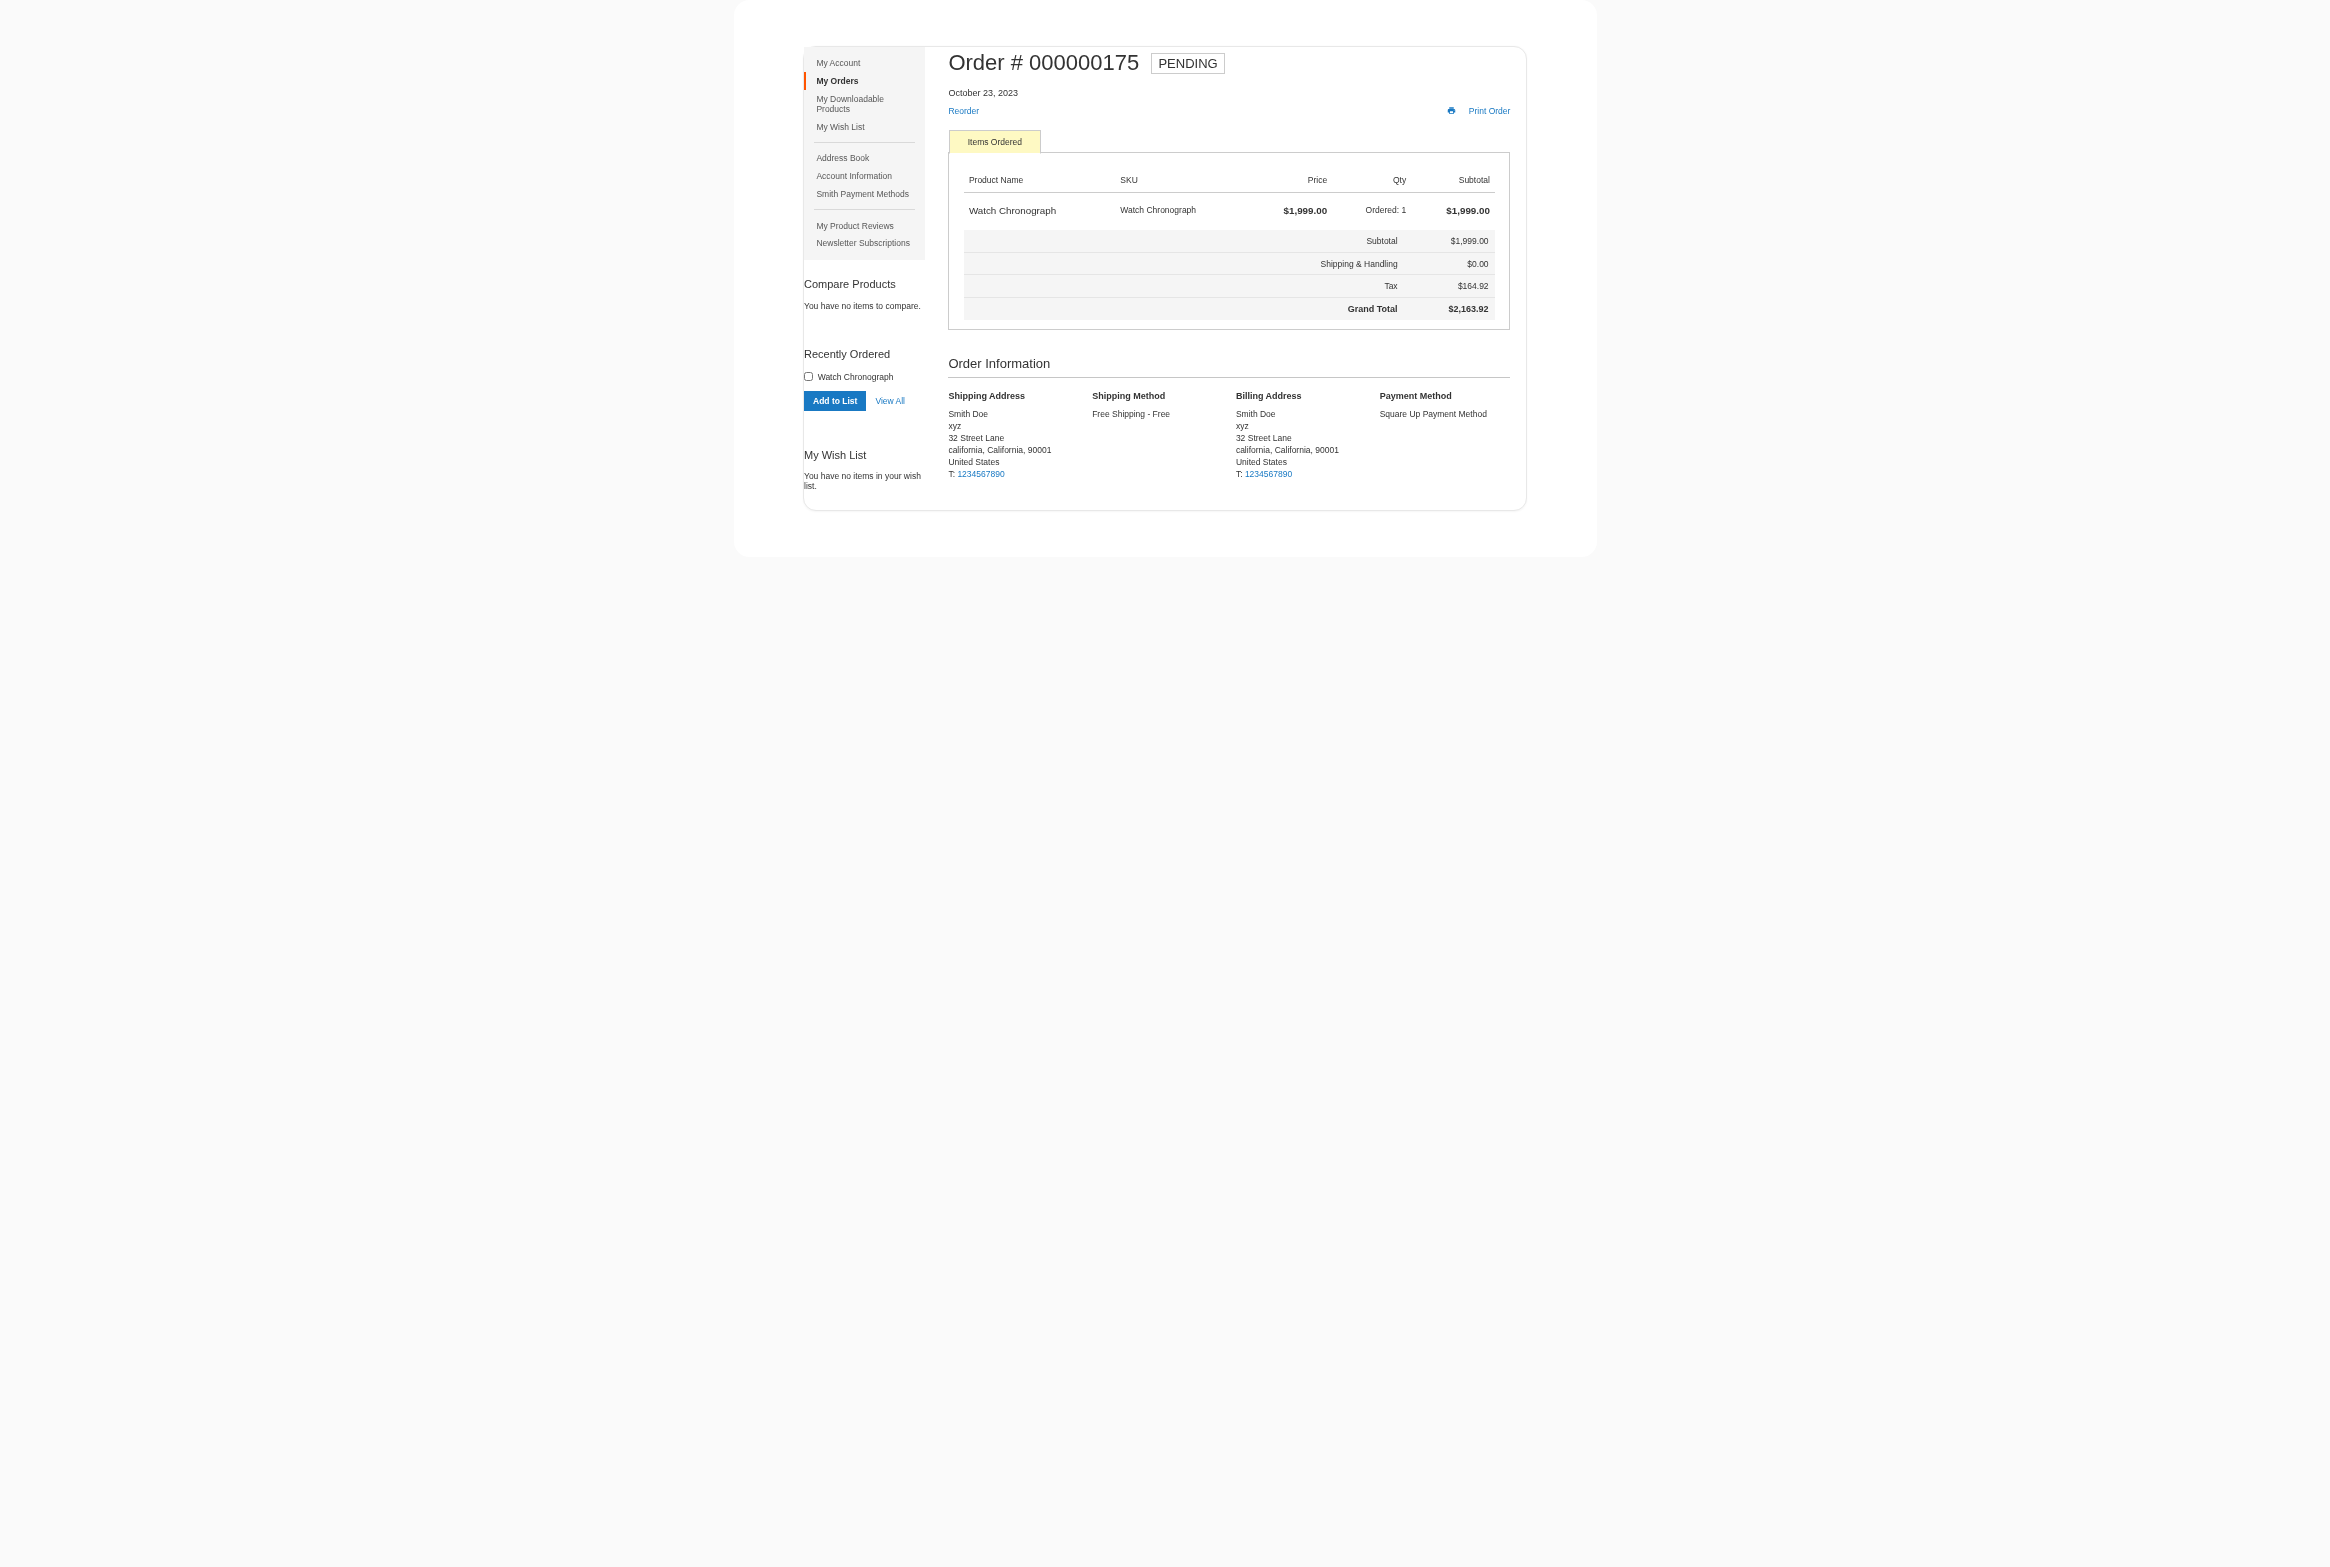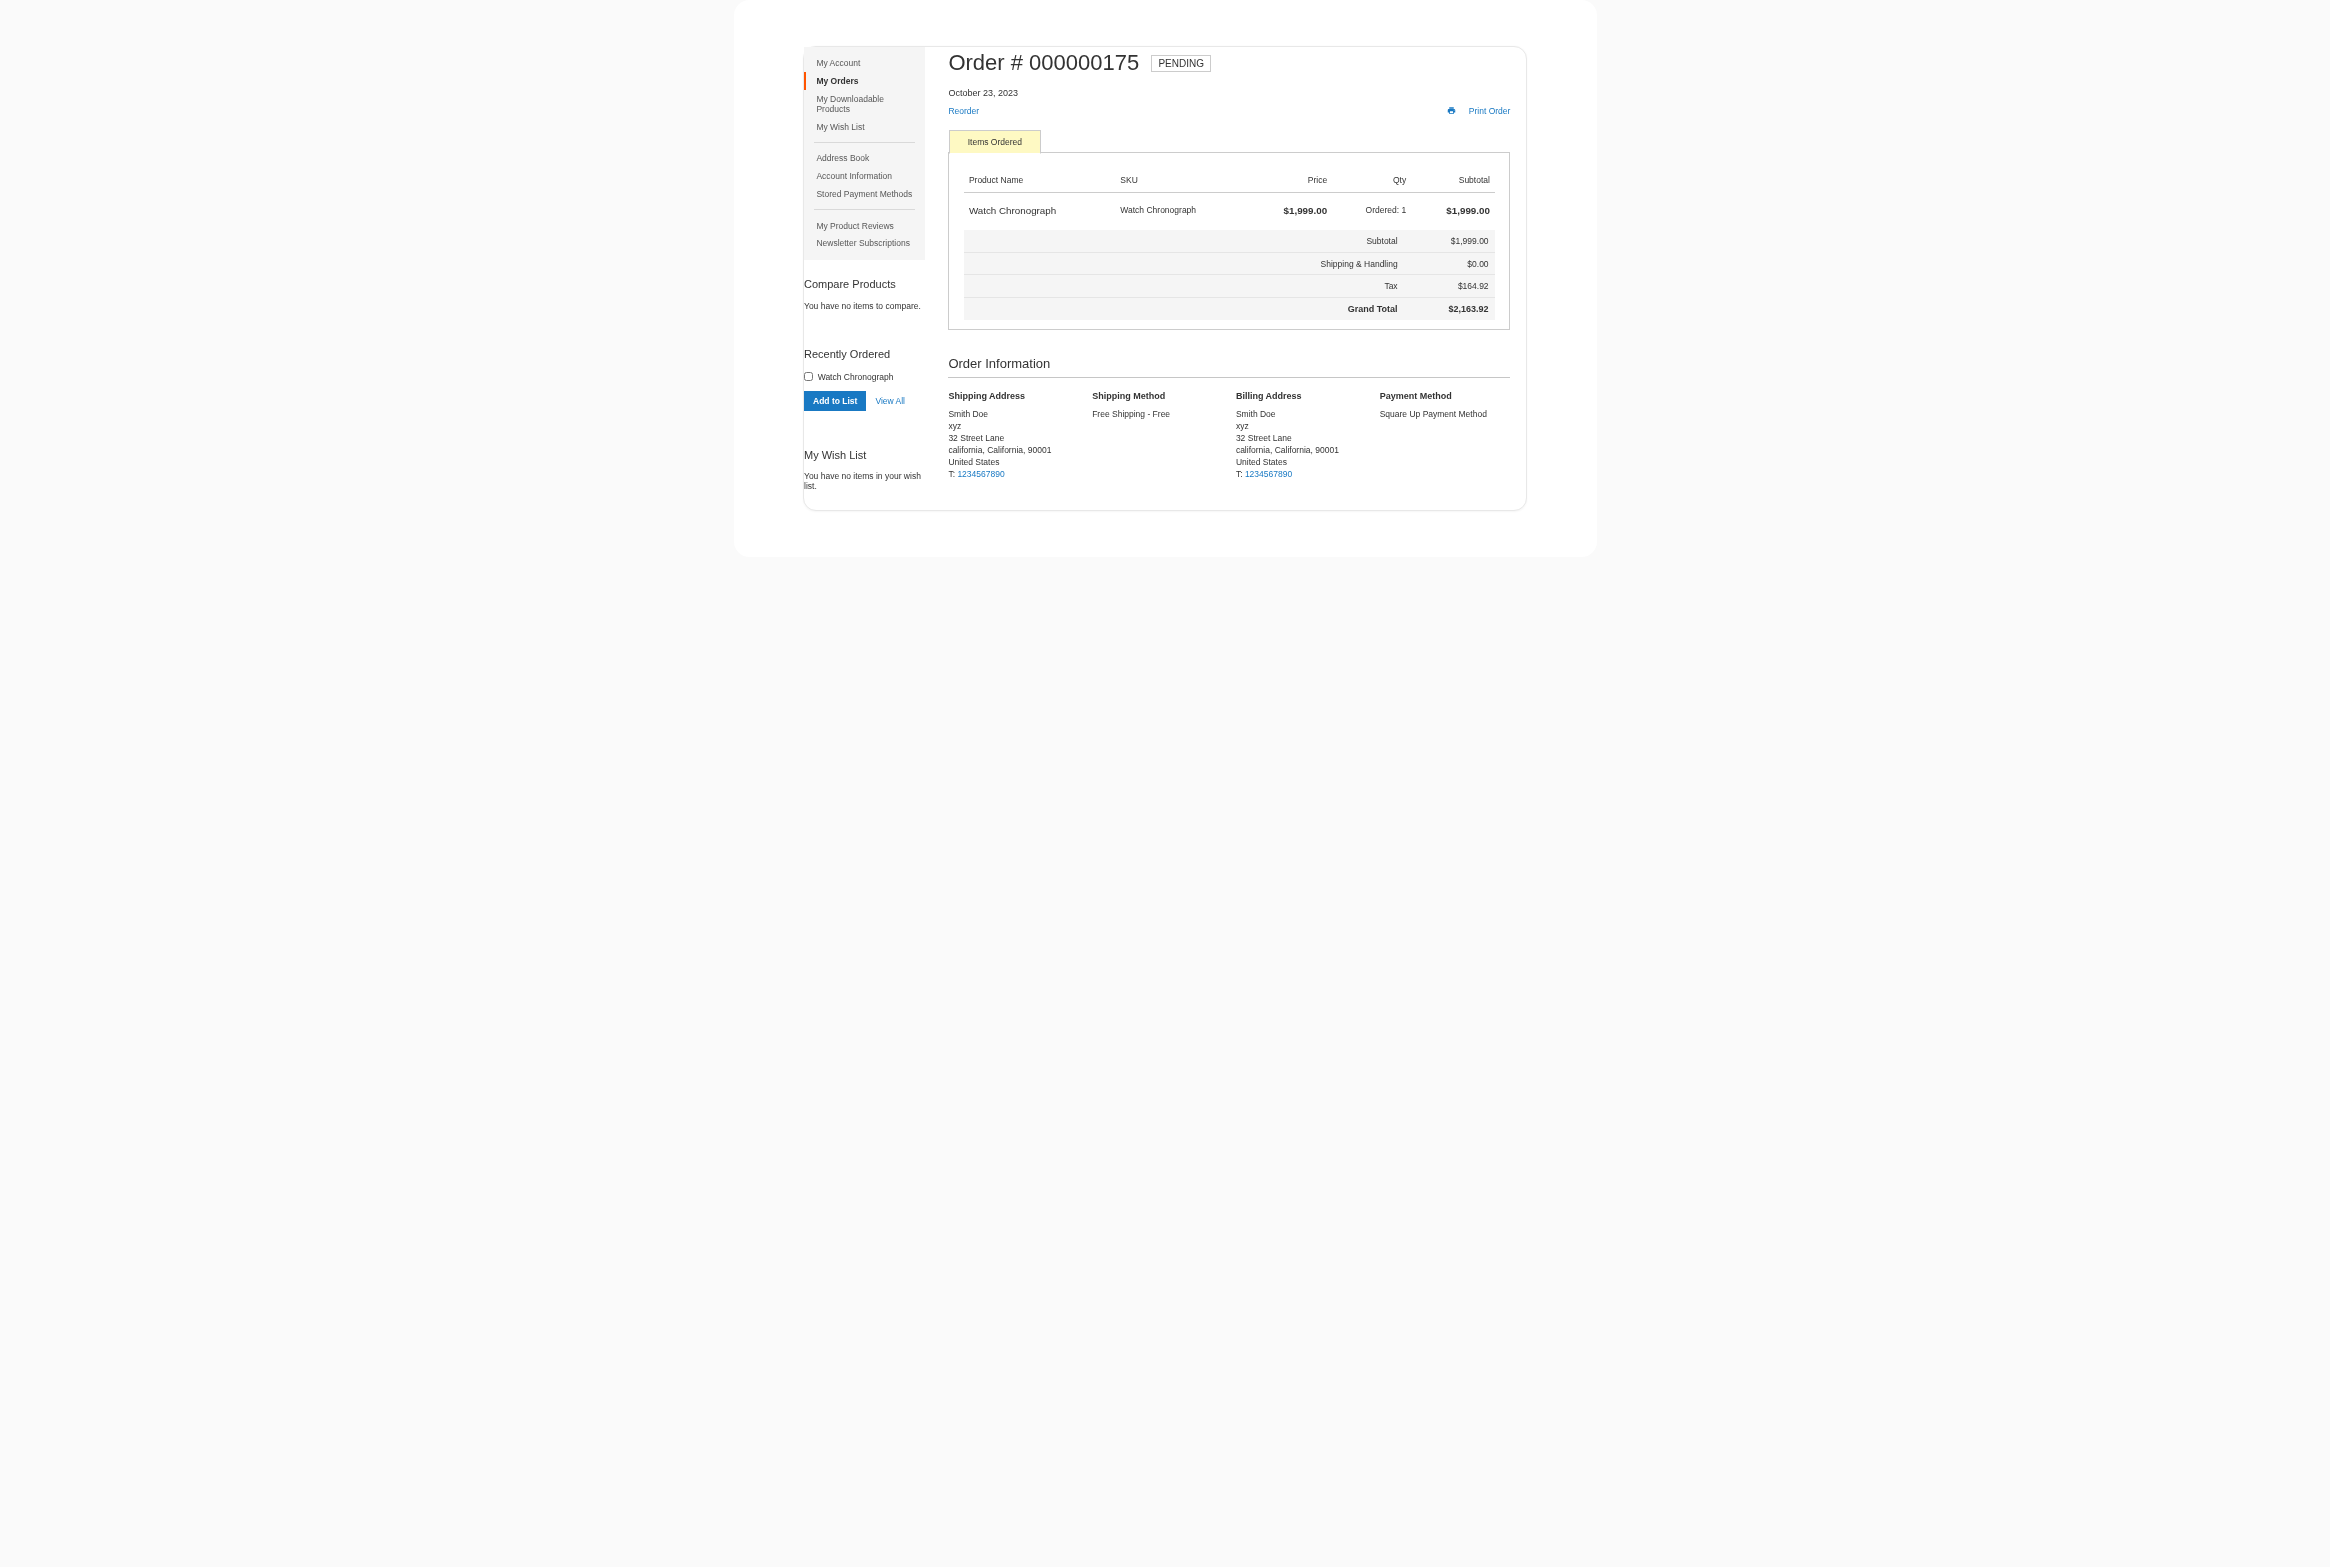--- a/index.html
+++ b/index.html
@@ -96,21 +96,21 @@
       padding-top: 3.9px;
     }
     .order-title {
       font-size: 22px;
       font-weight: 300;
       color: #333;
     }
     .status-badge {
       border: 1.3px solid #ccc;
       padding: 2px 6.5px;
-      font-size: 10px;
+      font-size: 13px;
       color: #333;
       text-transform: uppercase;
     }
     .order-date {
       font-size: 9px;
       color: #333;
       padding: 11.7px 0 7.8px 0;
     }
     .order-actions {
       display: flex;
@@ -203,21 +203,21 @@
 
   <aside class="sidebar">
     <nav class="sidebar-nav">
       <div class="nav-item">My Account</div>
       <div class="nav-item active">My Orders</div>
       <div class="nav-item">My Downloadable Products</div>
       <div class="nav-item">My Wish List</div>
       <div class="nav-sep"></div>
       <div class="nav-item">Address Book</div>
       <div class="nav-item">Account Information</div>
-      <div class="nav-item">Stored Payment Methods</div>
+      <div class="nav-item">Smith Payment Methods</div>
       <div class="nav-sep"></div>
       <div class="nav-item">My Product Reviews</div>
       <div class="nav-item">Newsletter Subscriptions</div>
     </nav>
 
     <div class="sidebar-block">
       <div class="sidebar-block-title">Compare Products</div>
       <div class="sidebar-block-text">You have no items to compare.</div>
     </div>
 

